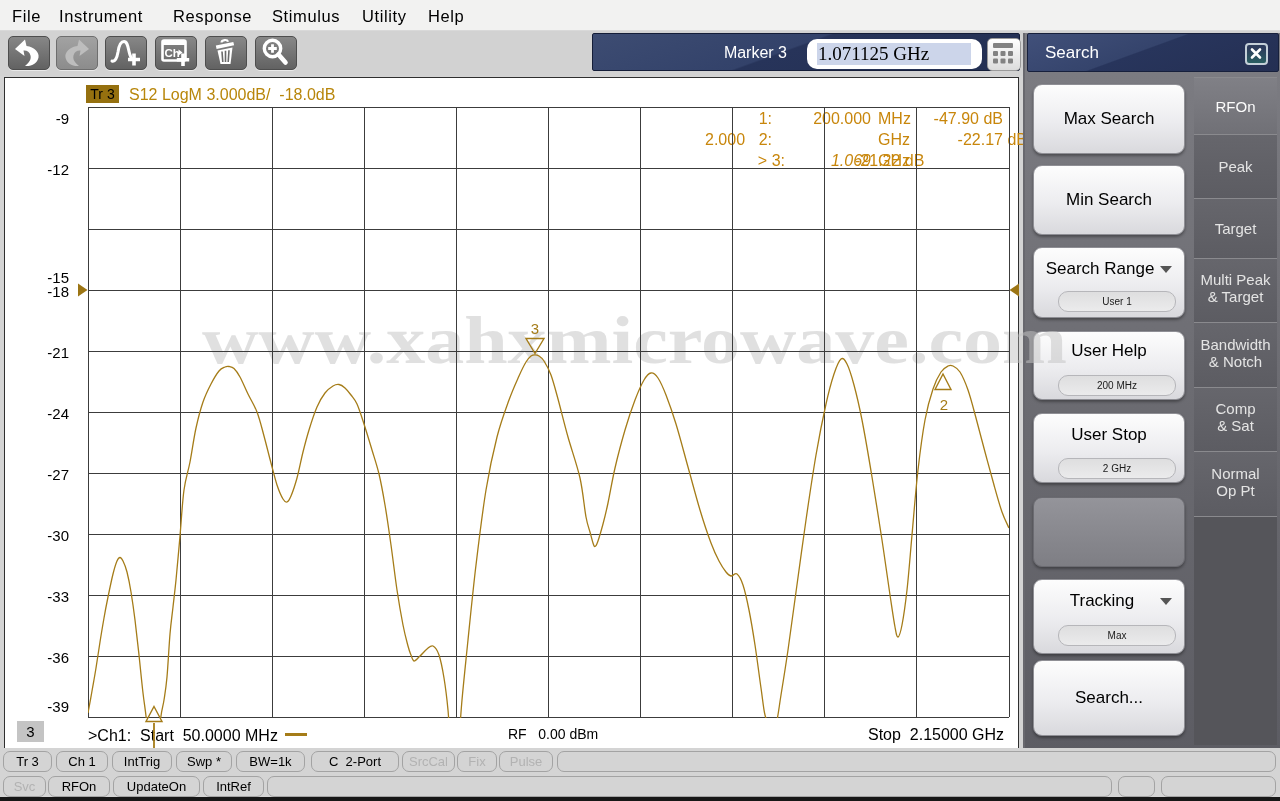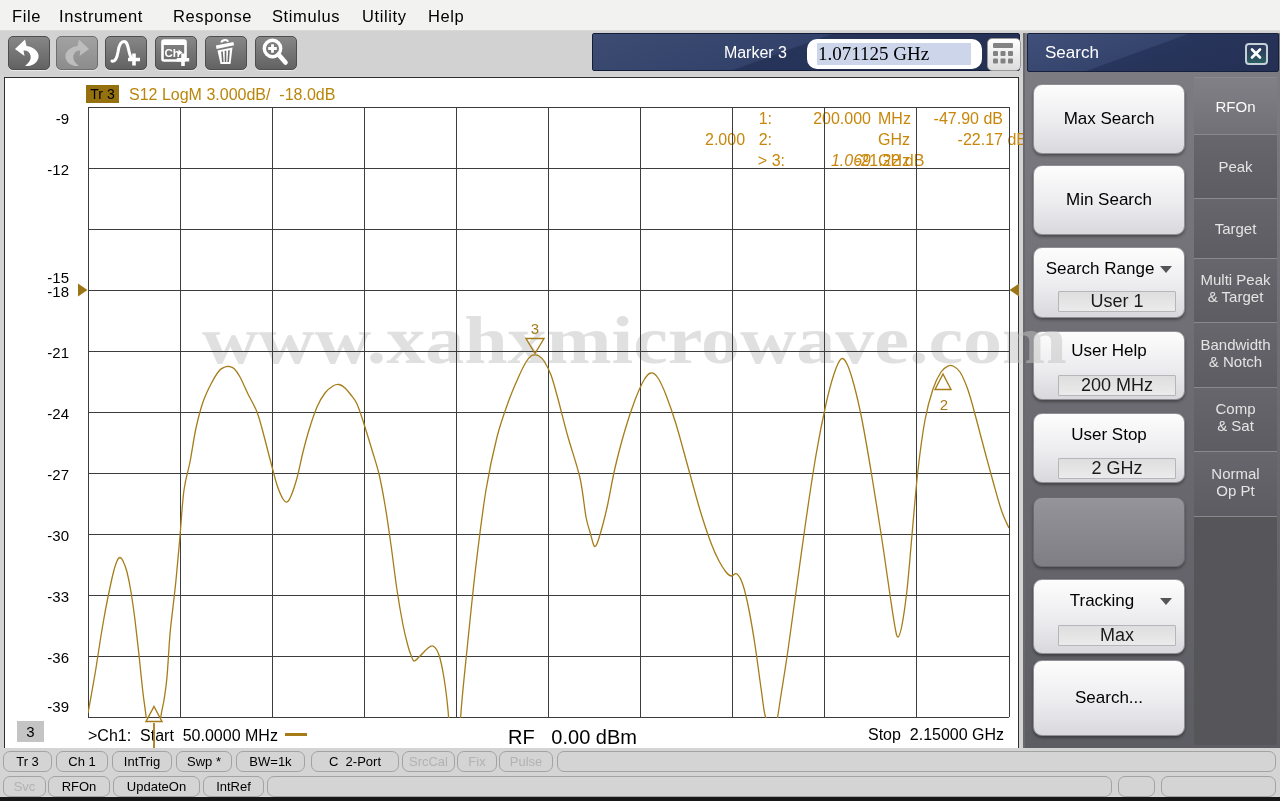--- a/index.html
+++ b/index.html
@@ -25,21 +25,21 @@
 #trtitle{left:124px;top:8px;font-size:16px;color:#b8860b;}
 .ylab{position:absolute;font-size:15px;color:#000;text-align:right;width:40px;left:24px;}
 #mreadout{position:absolute;left:0;top:0;width:100%;font-size:16px;color:#c8860b;}
 .mrow{position:absolute;height:20px;}
 
 #panel{left:1023px;top:33px;width:257px;height:796px;box-shadow:inset 2px 0 0 #68686e;background:linear-gradient(180deg,#7d7d83 0%,#6a6a70 50%,#595960 100%);}
 #ptitle{left:4px;top:0px;width:250px;height:37px;background:linear-gradient(160deg,#41507a 0%,#35446c 45%,#28355c 46%,#242f53 100%);border:1px solid #17203c;border-radius:2px;color:#fff;font-size:17px;}
 #ptitle span{position:absolute;left:17px;top:9px;}
 #xbtn{position:absolute;right:10px;top:9px;width:19px;height:18px;border-radius:4px;border:2px solid #c4cfd8;background:linear-gradient(180deg,#2d3c5c 20%,#2a5f62 100%);}
 .pbtn{position:absolute;left:10px;width:150px;background:linear-gradient(180deg,#fdfdfd 0%,#ececef 55%,#d9d9dd 100%);border:1px solid #8f8f95;border-radius:9px;box-shadow:0 2px 3px rgba(0,0,0,.35);color:#000;font-size:17px;text-align:center;}
-.pbtn .inset{position:absolute;left:24px;right:8px;height:19px;background:linear-gradient(180deg,#dededf,#ebebec);border:1px solid #b6b6ba;border-radius:1px;font-size:18px;color:#1a1a1a;line-height:19px;}
+.pbtn .inset{position:absolute;left:24px;right:8px;height:19px;background:linear-gradient(180deg,#dededf,#ebebec);border:1px solid #b6b6ba;border-radius:10px;font-size:10px;color:#1a1a1a;line-height:19px;}
 .parrow{position:absolute;right:12px;width:0;height:0;border-left:6px solid transparent;border-right:6px solid transparent;border-top:7px solid #555;}
 #tabs{position:absolute;left:171px;top:44px;width:83px;}
 .tab{position:absolute;left:0;width:83px;color:#e4e4e4;font-size:15px;text-align:center;background:linear-gradient(180deg,#66666c,#5c5c62);border-top:1px solid #8a8a8e;}
 .tab.active{background:linear-gradient(180deg,#808086,#707076);color:#fcfcfc;}
 
 #statusbar{left:0;top:748px;width:1280px;height:53px;background:#d4d4d4;}
 .sbtn{position:absolute;height:19px;white-space:pre;border:1px solid #a3a3a3;border-radius:7px;font-size:13px;color:#000;text-align:center;line-height:19px;background:#d4d4d4;}
 .sbtn.dis{color:#b2b2b2;}
 #darkstrip{left:0;top:797px;width:1280px;height:4px;background:#171717;}
 #watermark{left:202px;top:301px;font-family:"Liberation Serif",serif;font-weight:bold;font-size:68px;color:rgba(195,195,195,0.52);letter-spacing:0;transform:scaleX(1.147);transform-origin:0 0;white-space:nowrap;z-index:50;}
@@ -184,21 +184,21 @@
 <div class="mrow" style="left:873px;top:53px;">GHz</div>
 <div class="mrow" style="left:873px;top:74px;">GHz</div>
 <div class="mrow" style="left:850px;top:32px;width:148px;text-align:right;">-47.90 dB</div>
 <div class="mrow" style="left:850px;top:53px;width:148px;text-align:right;padding-left:24px;">-22.17 dB</div>
 <div class="mrow" style="left:850px;top:74px;width:148px;text-align:left;">-21.22 dB</div>
 </div>
 
 <div class="abs" style="left:12px;top:643px;width:27px;height:21px;background:#c4c4c4;text-align:center;font-size:15px;line-height:21px;">3</div>
 <div class="abs" style="left:83px;top:649px;font-size:16px;">&gt;Ch1:&nbsp; Start&nbsp; 50.0000 MHz</div>
 <div class="abs" style="left:280px;top:655px;width:22px;height:3px;background:#a57c18;"></div>
-<div class="abs" style="left:503px;top:648px;font-size:20px;">RF&nbsp;&nbsp; 0.00 dBm</div>
+<div class="abs" style="left:503px;top:648px;font-size:14px;">RF&nbsp;&nbsp; 0.00 dBm</div>
 <div class="abs" style="left:863px;top:648px;font-size:16px;">Stop&nbsp; 2.15000 GHz</div>
 </div>
 <div id="panel" class="abs">
 <div id="ptitle" class="abs">
       <span>Search</span>
       <div id="xbtn"><svg width="18" height="17" viewBox="0 0 18 17">
           <path d="M5,4.5 L13,12.5 M13,4.5 L5,12.5" stroke="#fff" stroke-width="2.6" stroke-linecap="round"></path>
         </svg></div>
     </div>
 <div class="pbtn" style="top:51px;height:68px;line-height:68px;">Max Search</div>

